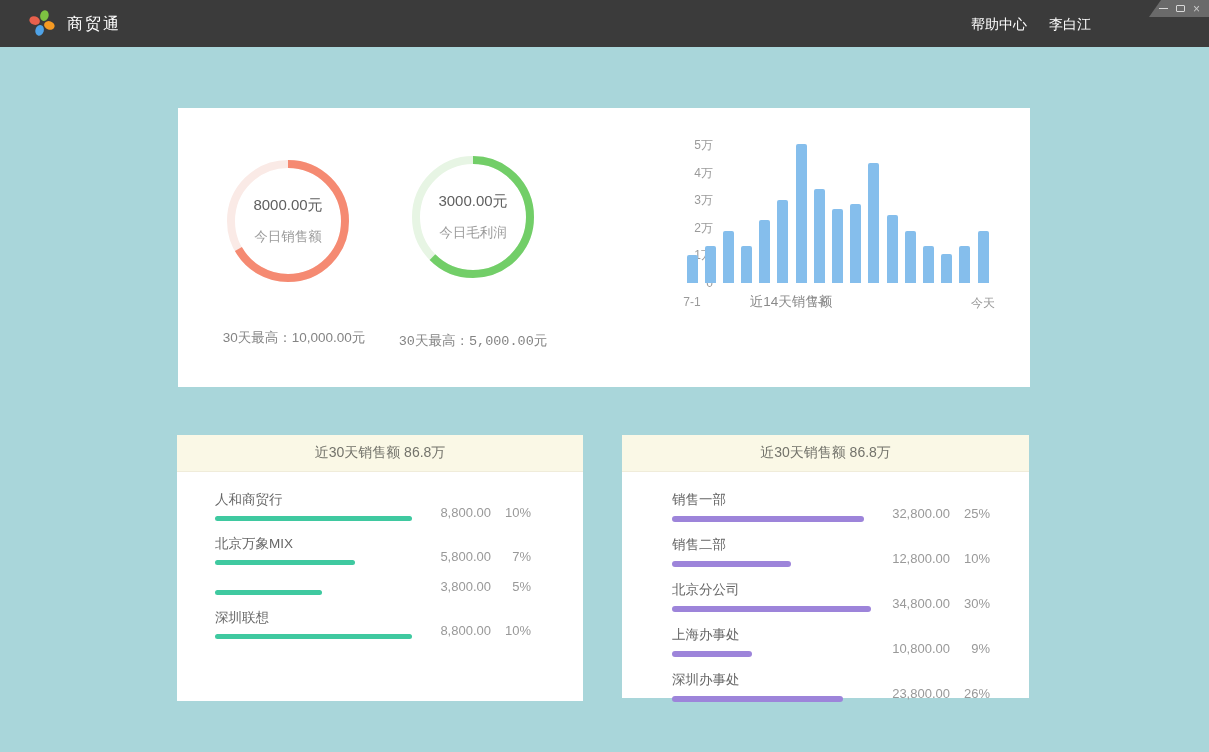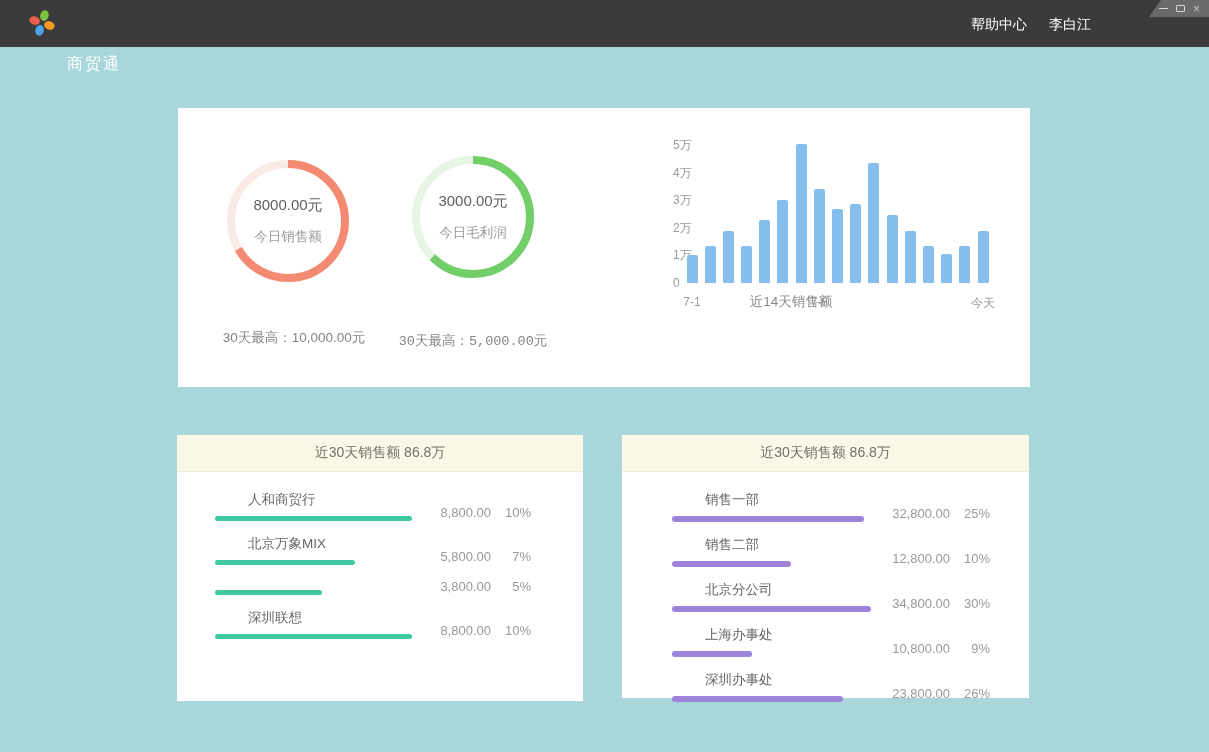--- a/index.html
+++ b/index.html
@@ -11,21 +11,21 @@
     overflow:hidden;
   }
   
   .topbar {
     position:absolute; top:0; left:0; width:1209px; height:47px;
     background:#3B3B3B;
   }
   .logo { position:absolute; left:28px; top:9px; width:28px; height:28px; }
   .app-title {
     position:absolute; left:67px; top:14px;
-    color:#FFFFFF; font-size:16px; letter-spacing:2px;margin-top:40px;
+    color:#FFFFFF; font-size:16px; letter-spacing:2px;
   }
   .topbar-right {
     position:absolute; right:118px; top:16px;
     display:flex; gap:22px;
     color:#FFFFFF; font-size:14px;
   }
   .topbar-link { cursor:pointer; }
   .win-controls {
     position:absolute; right:0; top:0; width:60px; height:17px;
     background:#6A6A6A;
@@ -61,21 +61,21 @@
   .gauge-footer-2 { left:165px; top:224px;font-family:Liberation Mono, monospace; }
 
   
   .chart { position:absolute; left:455px; top:0; width:380px; height:279px; }
   .plot { position:absolute; left:52px; top:37px; width:306px; height:138px; }
   .plot .bar {
     position:absolute; bottom:0; width:11px;
     border-radius:2px 2px 0 0;
   }
   .ytick {
-    position:absolute; width:40px; left:-12px; 
+    position:absolute; width:40px; left:-12px; text-align:right;
     font-size:12px; color:#9A9A9A; line-height:14px;
   }
   .xtick {
     position:absolute; width:60px; text-align:center; top:150px;
     font-size:12px; color:#9A9A9A;
   }
   .chart-caption {
     position:absolute; left:58px; top:185px; width:200px; text-align:center;
     font-size:13.5px; color:#8A8A8A;
   }
@@ -84,21 +84,21 @@
   .rank-header {
     height:37px; background:#FAF8E6; border-bottom:1px solid #F0ECDA;
     display:flex; align-items:center; justify-content:center;
     font-size:14px; color:#73736B;
   }
   .rank-body { padding-top:19px; }
   .rank-row { display:flex; align-items:flex-end; margin-bottom:14px; }
   .card-rank-left  .rank-row { padding:0 52px 0 38px; }
   .card-rank-right .rank-row { padding:0 39px 0 50px; }
   .rank-left-col { width:230px; }
-  .rank-label { font-size:13.5px; color:#666666; margin-bottom:7px;margin-left:33px; }
+  .rank-label { font-size:13.5px; color:#666666; margin-bottom:7px; }
   .rank-bar { height:5px; border-radius:3px; }
   .card-rank-right .rank-bar { height:6px; }
   .rank-vals { flex:1; display:flex; align-items:baseline; justify-content:flex-end; margin-bottom:1px; }
   .rank-value { font-size:13px; color:#999999; text-align:center; }
   .rank-pct   { width:40px; font-size:13px; color:#999999; text-align:right; }
 </style>
 </head>
 <body>
 
 <div class="topbar">

